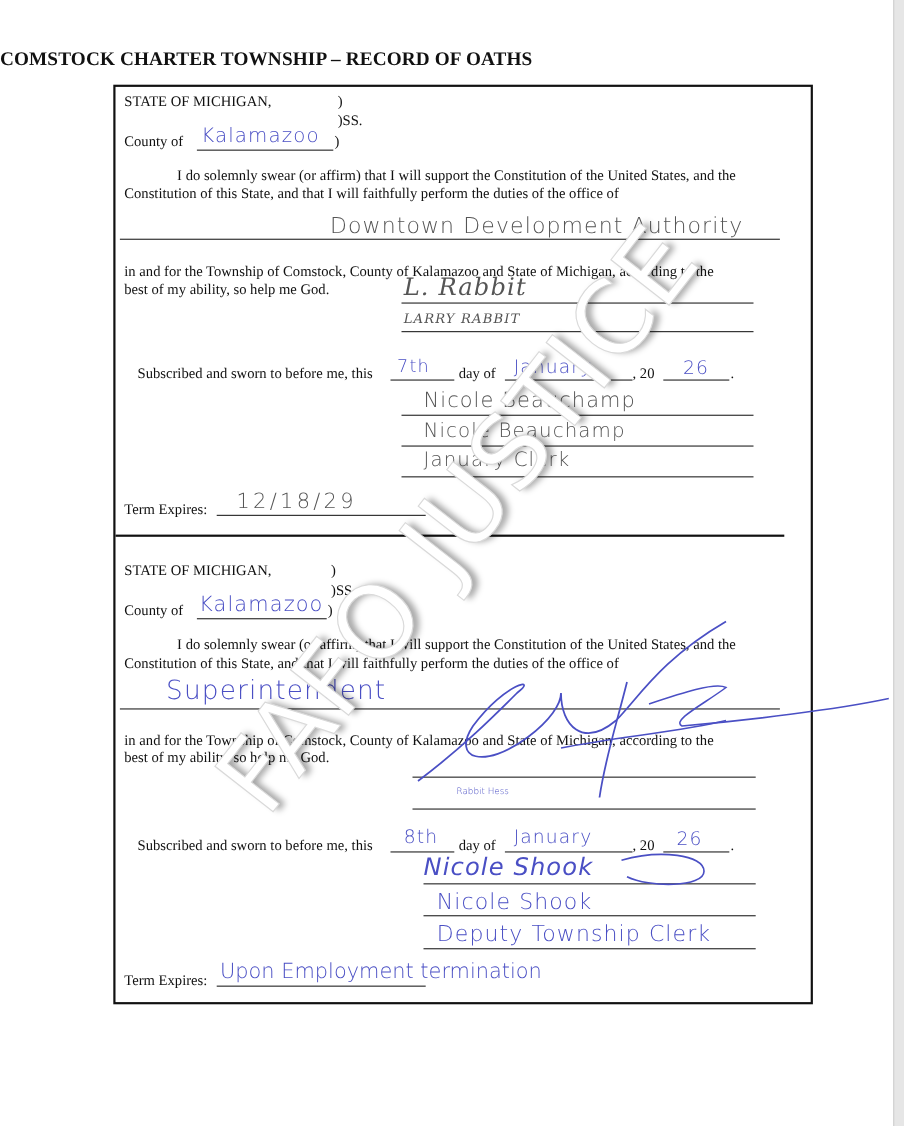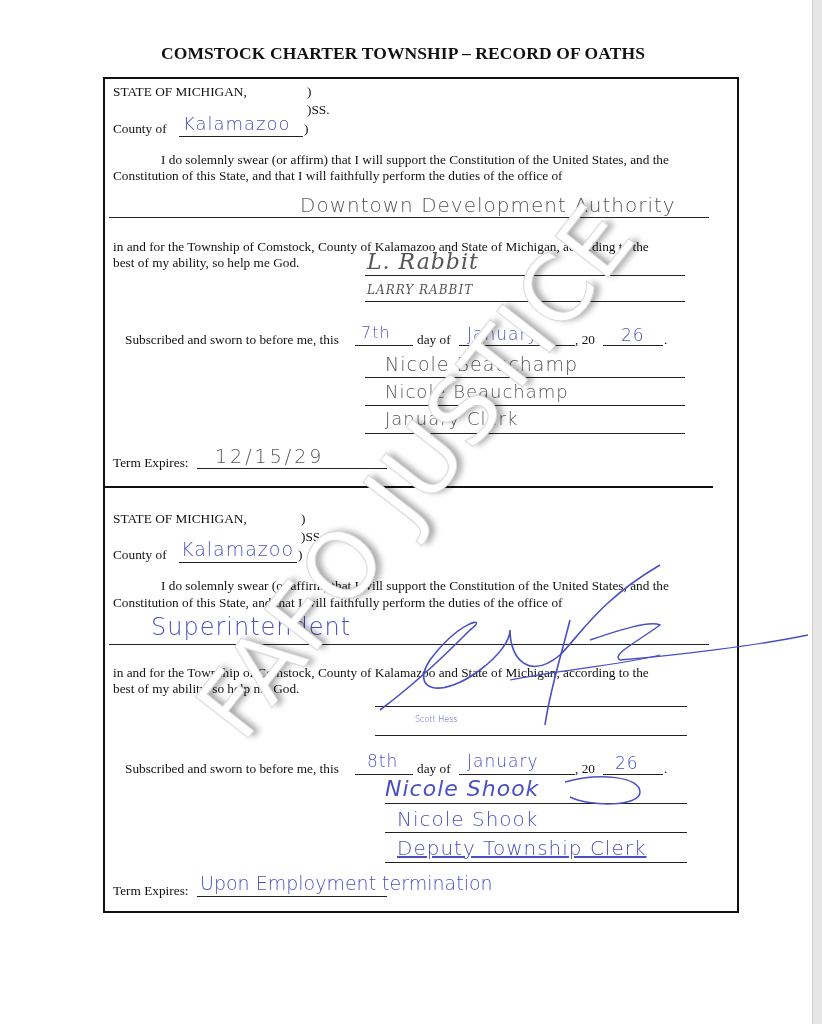--- a/index.html
+++ b/index.html
@@ -2,21 +2,21 @@
 <html><head>
   <meta charset="utf-8">
   <style>
     html, body { margin:0; padding:0; }
     body {
       width:822px; height:1024px; background:#ffffff; position:relative; overflow:hidden;
       font-family:"Liberation Serif", serif; color:#111;
     }
     .viewer-edge { position:absolute; left:812px; top:0; width:10px; height:1024px; background:#e6e6e6; border-left:1px solid #cfcfcf; }
     .doc-title {
-      position:absolute; top:43px; left:0; width:806px; text-align:center;
+      position:absolute; top:43px; left:0; width:806px; 
       font-weight:bold; font-size:17.5px; letter-spacing:0.1px;
     }
     .form-box {
       position:absolute; left:103px; top:77px; width:608px; height:832px;
       border:2.5px solid #111;
       padding-left:24px;
     }
     .divider { position:absolute; left:0; top:407px; width:608px; height:0; border-top:2.5px solid #111; }
     .txt { position:absolute; font-size:13.3px; white-space:nowrap; line-height:1; }
     .hw { position:absolute; font-family:"DejaVu Sans", sans-serif; font-weight:200; white-space:nowrap; line-height:1; letter-spacing:1px; }
@@ -82,21 +82,21 @@
 
     <span class="hw gray" style="left:280px;top:276px;font-size:19px;font-style:normal;">Nicole Beauchamp</span>
     <span class="line" style="left:260px;top:298px;width:320px;"></span>
     <span class="hw gray" style="left:280px;top:304px;font-size:18px;font-style:normal;">Nicole Beauchamp</span>
     <span class="line" style="left:260px;top:326px;width:320px;"></span>
     <span class="hw gray" style="left:280px;top:331px;font-size:18px;font-style:normal;">January Clerk</span>
     <span class="line" style="left:260px;top:354px;width:320px;"></span>
 
     <span class="txt" style="left:8px;top:377px;">Term Expires:</span>
     <span class="line" style="left:92px;top:389px;width:190px;"></span>
-    <span class="hw gray" style="left:110px;top:368px;font-size:19px;font-style:normal;letter-spacing:3px;">12/15/29</span>
+    <span class="hw gray" style="left:110px;top:368px;font-size:19px;font-style:normal;letter-spacing:3px;">12/18/29</span>
   </div>
 
   <div class="divider"></div>
 
   <div>
     <span class="txt" style="left:8px;top:433px;">STATE OF MICHIGAN,</span>
     <span class="txt" style="left:196px;top:433px;">)</span>
     <span class="txt" style="left:196px;top:451px;">)SS.</span>
     <span class="txt" style="left:8px;top:469px;">County of</span>
     <span class="line" style="left:74px;top:483px;width:118px;"></span>
@@ -106,39 +106,39 @@
     <span class="txt" style="left:56px;top:500px;">I do solemnly swear (or affirm) that I will support the Constitution of the United States, and the</span>
     <span class="txt" style="left:8px;top:517px;">Constitution of this State, and that I will faithfully perform the duties of the office of</span>
 
     <span class="hw blue" style="left:46px;top:536px;font-size:24px;">Superintendent</span>
     <span class="line" style="left:4px;top:565px;width:600px;border-top-width:1.5px;"></span>
 
     <span class="txt" style="left:8px;top:587px;">in and for the Township of Comstock, County of Kalamazoo and State of Michigan, according to the</span>
     <span class="txt" style="left:8px;top:603px;">best of my ability, so help me God.</span>
 
     <span class="line" style="left:270px;top:627px;width:312px;"></span>
-    <span class="hw blue" style="left:310px;top:637px;font-size:8px;letter-spacing:0;">Scott Hess</span>
+    <span class="hw blue" style="left:310px;top:637px;font-size:8px;letter-spacing:0;">Rabbit Hess</span>
     <span class="line" style="left:270px;top:656px;width:312px;"></span>
 
     <span class="txt" style="left:20px;top:683px;">Subscribed and sworn to before me, this</span>
     <span class="line" style="left:250px;top:695px;width:58px;"></span>
     <span class="hw blue" style="left:262px;top:674px;font-size:17px;">8th</span>
     <span class="txt" style="left:312px;top:683px;">day of</span>
     <span class="line" style="left:354px;top:695px;width:116px;"></span>
     <span class="hw blue" style="left:362px;top:674px;font-size:17px;">January</span>
     <span class="txt" style="left:470px;top:683px;">, 20</span>
     <span class="line" style="left:498px;top:695px;width:60px;"></span>
     <span class="hw blue" style="left:510px;top:676px;font-size:17px;">26</span>
     <span class="txt" style="left:559px;top:683px;">.</span>
 
     <span class="hw blue" style="left:280px;top:699px;font-size:22px;font-style:italic;">Nicole Shook</span>
     <span class="line" style="left:280px;top:724px;width:302px;"></span>
     <span class="hw blue" style="left:292px;top:730px;font-size:20px;">Nicole Shook</span>
     <span class="line" style="left:280px;top:753px;width:302px;"></span>
-    <span class="hw blue" style="left:292px;top:759px;font-size:20px;text-decoration:underline;">Deputy Township Clerk</span>
+    <span class="hw blue" style="left:292px;top:759px;font-size:20px;">Deputy Township Clerk</span>
     <span class="line" style="left:280px;top:783px;width:302px;"></span>
 
     <span class="txt" style="left:8px;top:805px;">Term Expires:</span>
     <span class="line" style="left:92px;top:817px;width:190px;"></span>
     <span class="hw blue" style="left:95px;top:795px;font-size:19px;letter-spacing:0;text-align:center;">Upon Employment termination</span>
   </div>
 </div>
 
 <svg class="sigscribble" style="left:360px;top:560px;" width="460" height="170" viewBox="0 0 460 170">
   <path d="M20 150 C 60 120, 90 90, 110 70 C 130 55, 100 60, 70 100 C 50 130, 80 140, 120 110 C 140 95, 150 80, 150 70 C 150 100, 170 120, 200 95 C 220 75, 240 40, 300 5" fill="none" stroke="#4a4fc4" stroke-width="1.6"></path>

